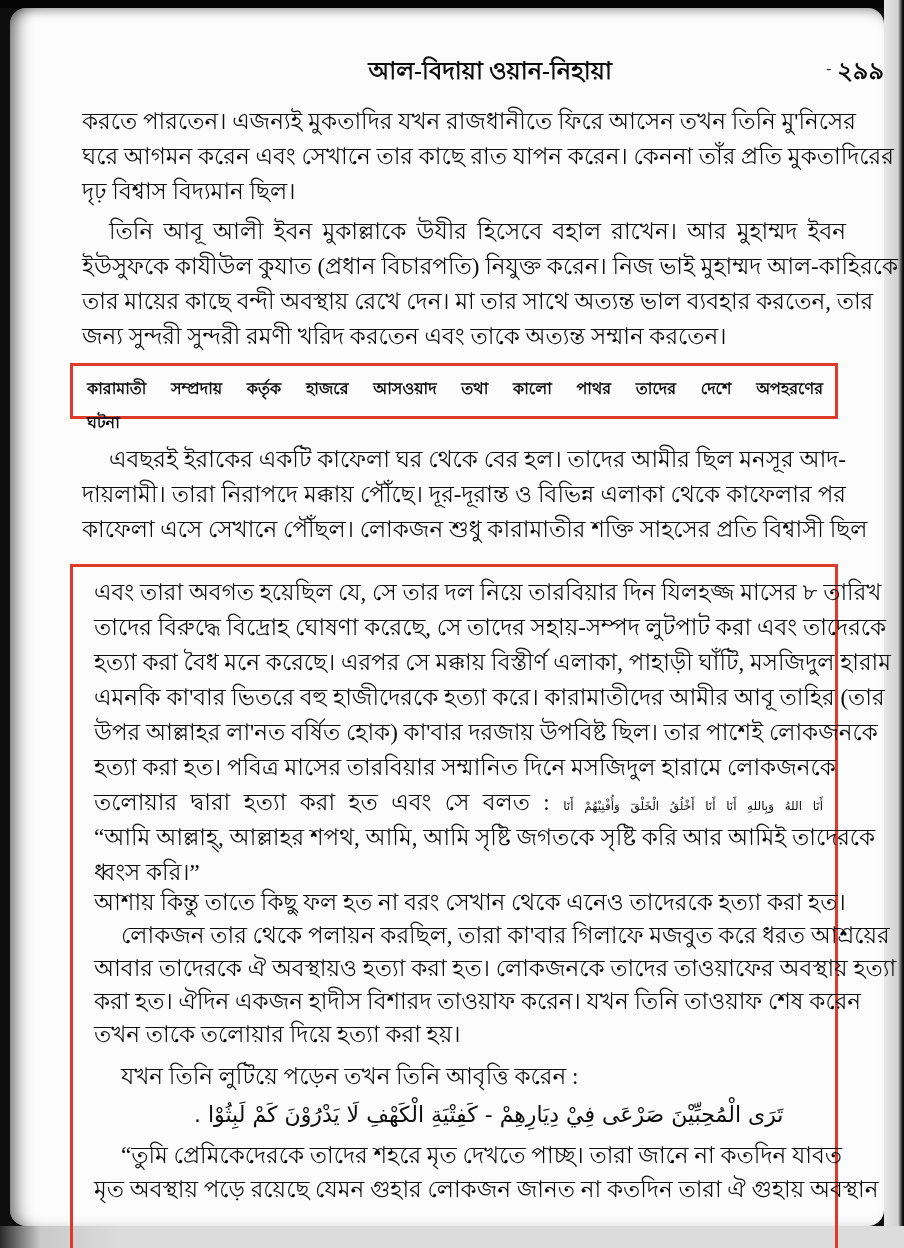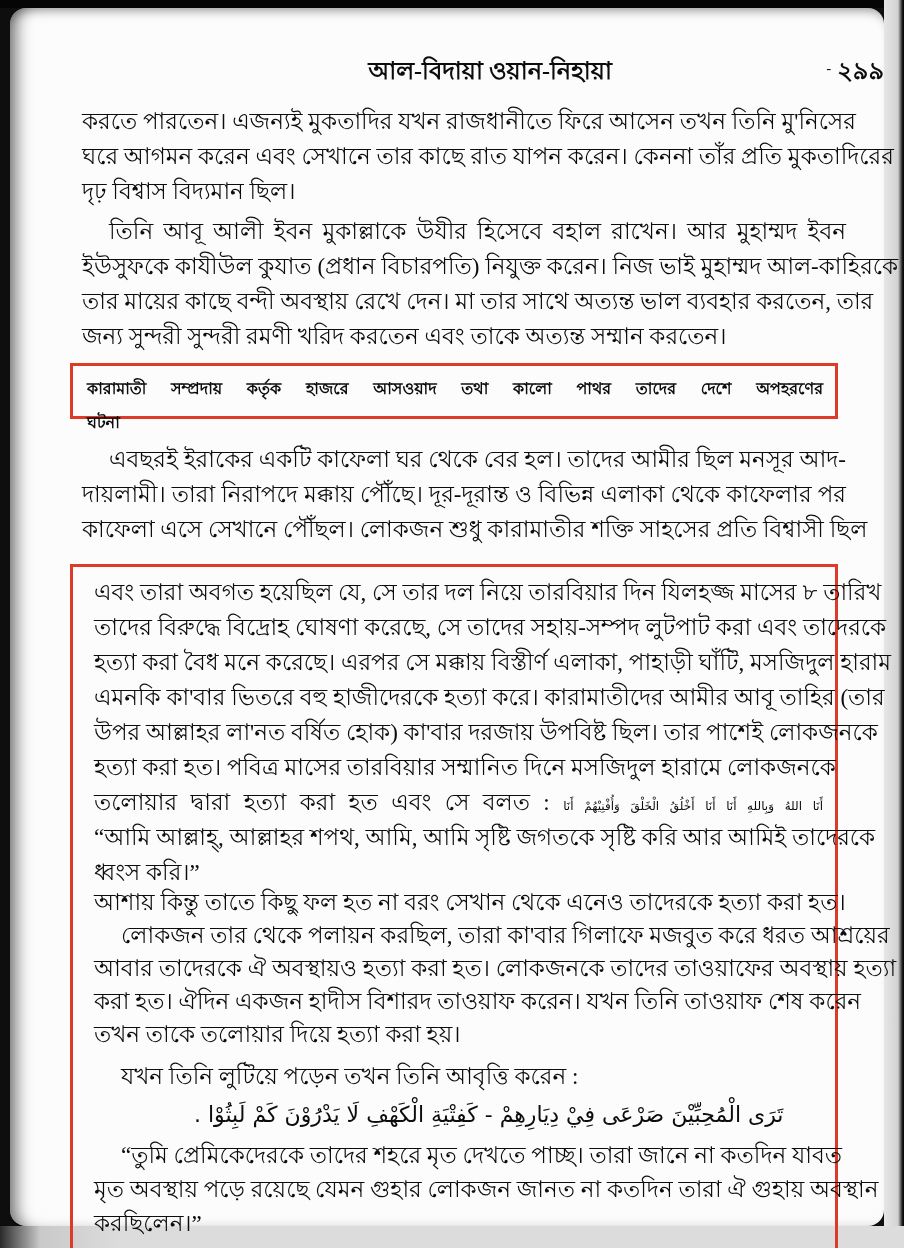--- a/index.html
+++ b/index.html
@@ -117,17 +117,16 @@
         <div class="line jf ind">লোকজন তার থেকে পলায়ন করছিল, তারা কা'বার গিলাফে মজবুত করে ধরত আশ্রয়ের</div>
         <div class="line jf">আবার তাদেরকে ঐ অবস্থায়ও হত্যা করা হত। লোকজনকে তাদের তাওয়াফের অবস্থায় হত্যা</div>
         <div class="line jf">করা হত। ঐদিন একজন হাদীস বিশারদ তাওয়াফ করেন। যখন তিনি তাওয়াফ শেষ করেন</div>
         <div class="line">তখন তাকে তলোয়ার দিয়ে হত্যা করা হয়।</div>
       </div>
     <div class="line ind recite">যখন তিনি লুটিয়ে পড়েন তখন তিনি আবৃত্তি করেন :</div>
     <div class="verse">تَرَى الْمُحِبِّيْنَ صَرْعَى فِيْ دِيَارِهِمْ - كَفِتْيَةِ الْكَهْفِ لَا يَدْرُوْنَ كَمْ لَبِثُوْا .</div>
     <div class="gc">
         <div class="line jf ind">“তুমি প্রেমিকেদেরকে তাদের শহরে মৃত দেখতে পাচ্ছ। তারা জানে না কতদিন যাবত</div>
         <div class="line jf">মৃত অবস্থায় পড়ে রয়েছে যেমন গুহার লোকজন জানত না কতদিন তারা ঐ গুহায় অবস্থান</div>
-        <div class="line">করছিলেন।”</div>
       </div>
   </div>
 
 </div>
 
 </body></html>

